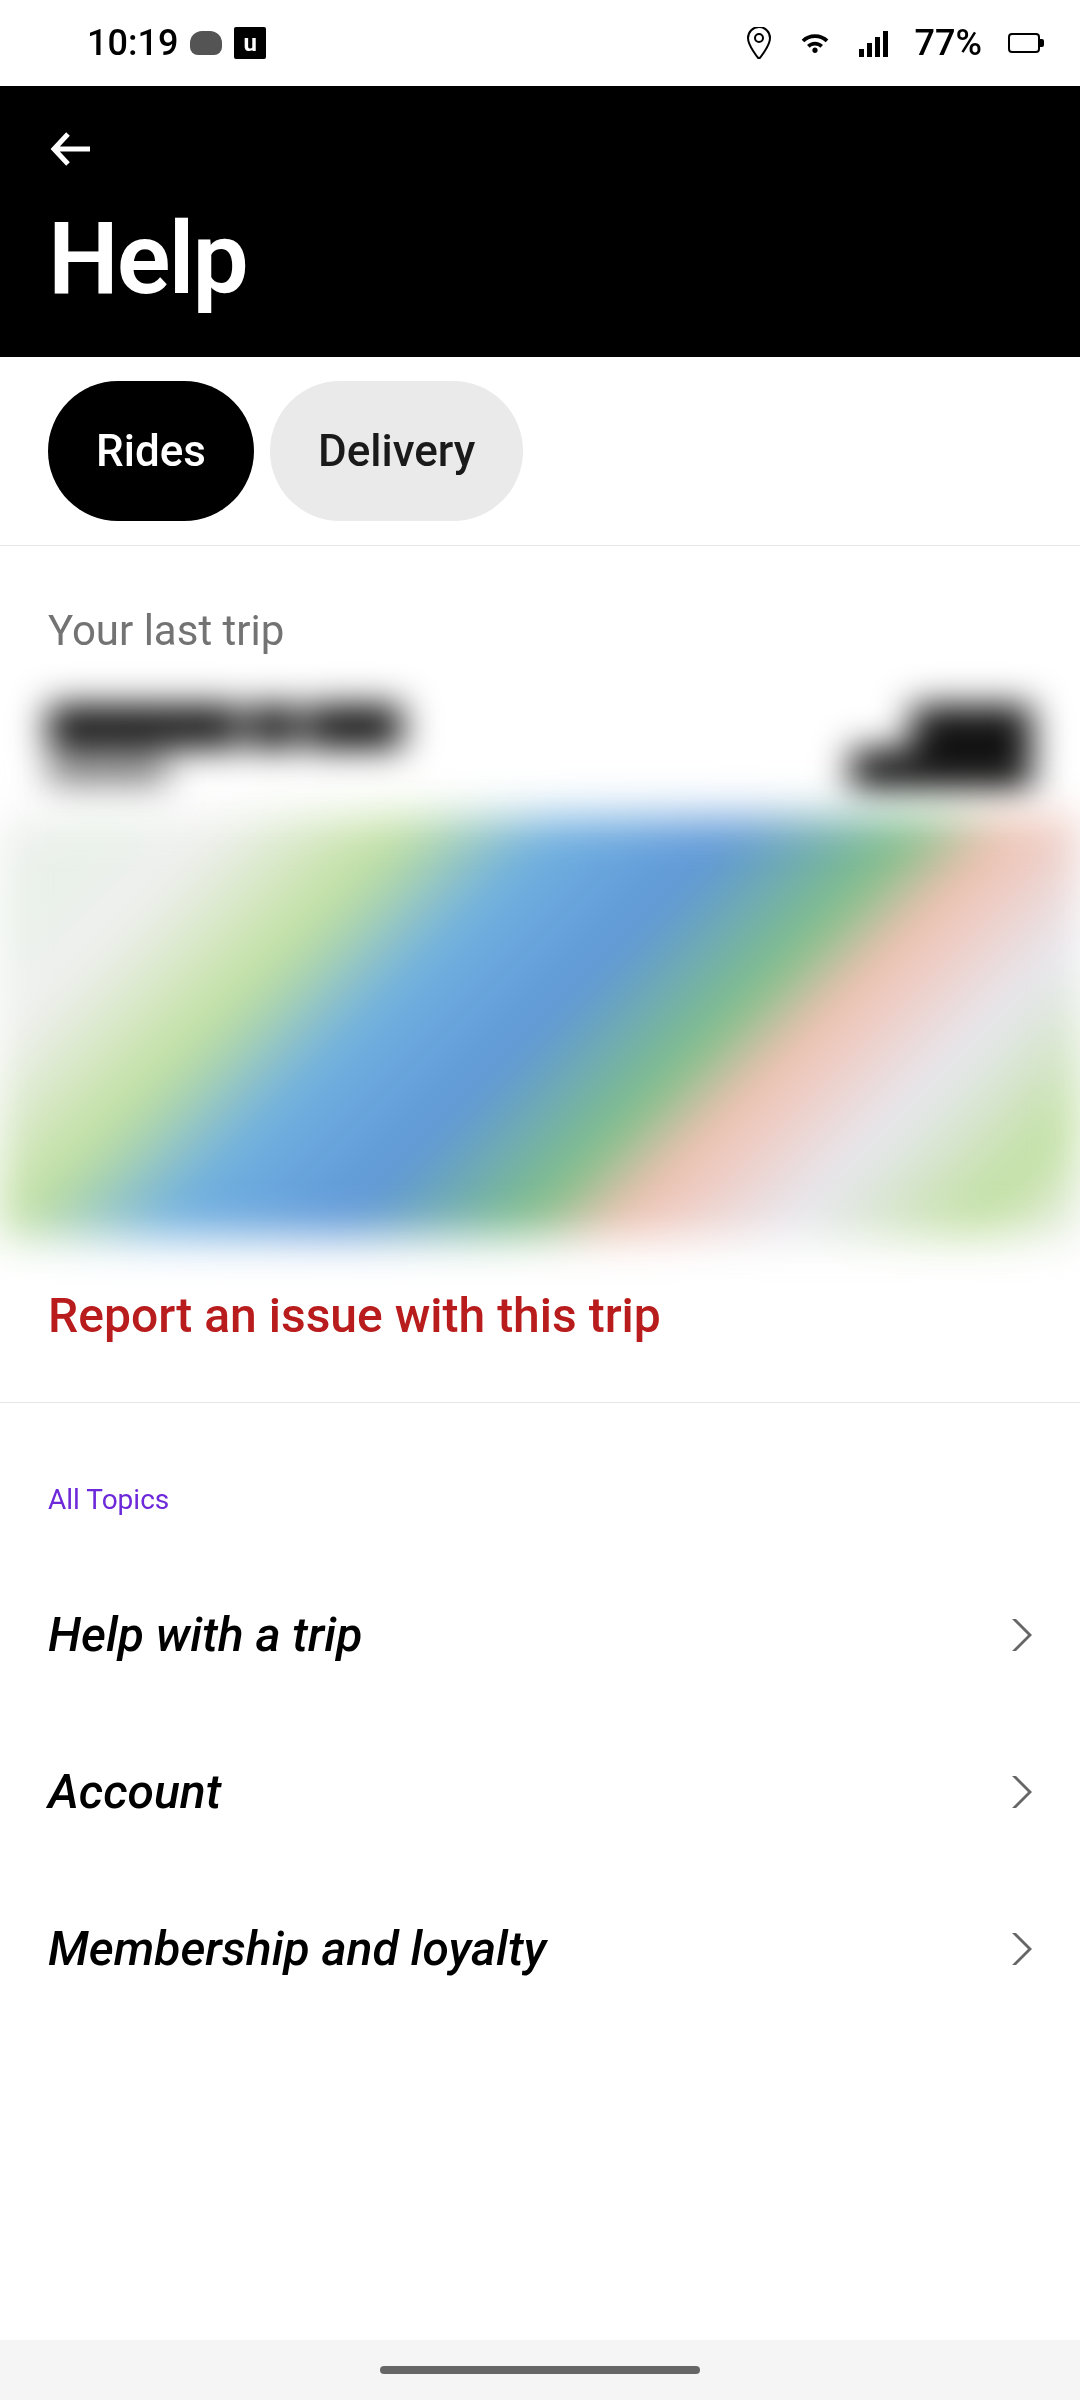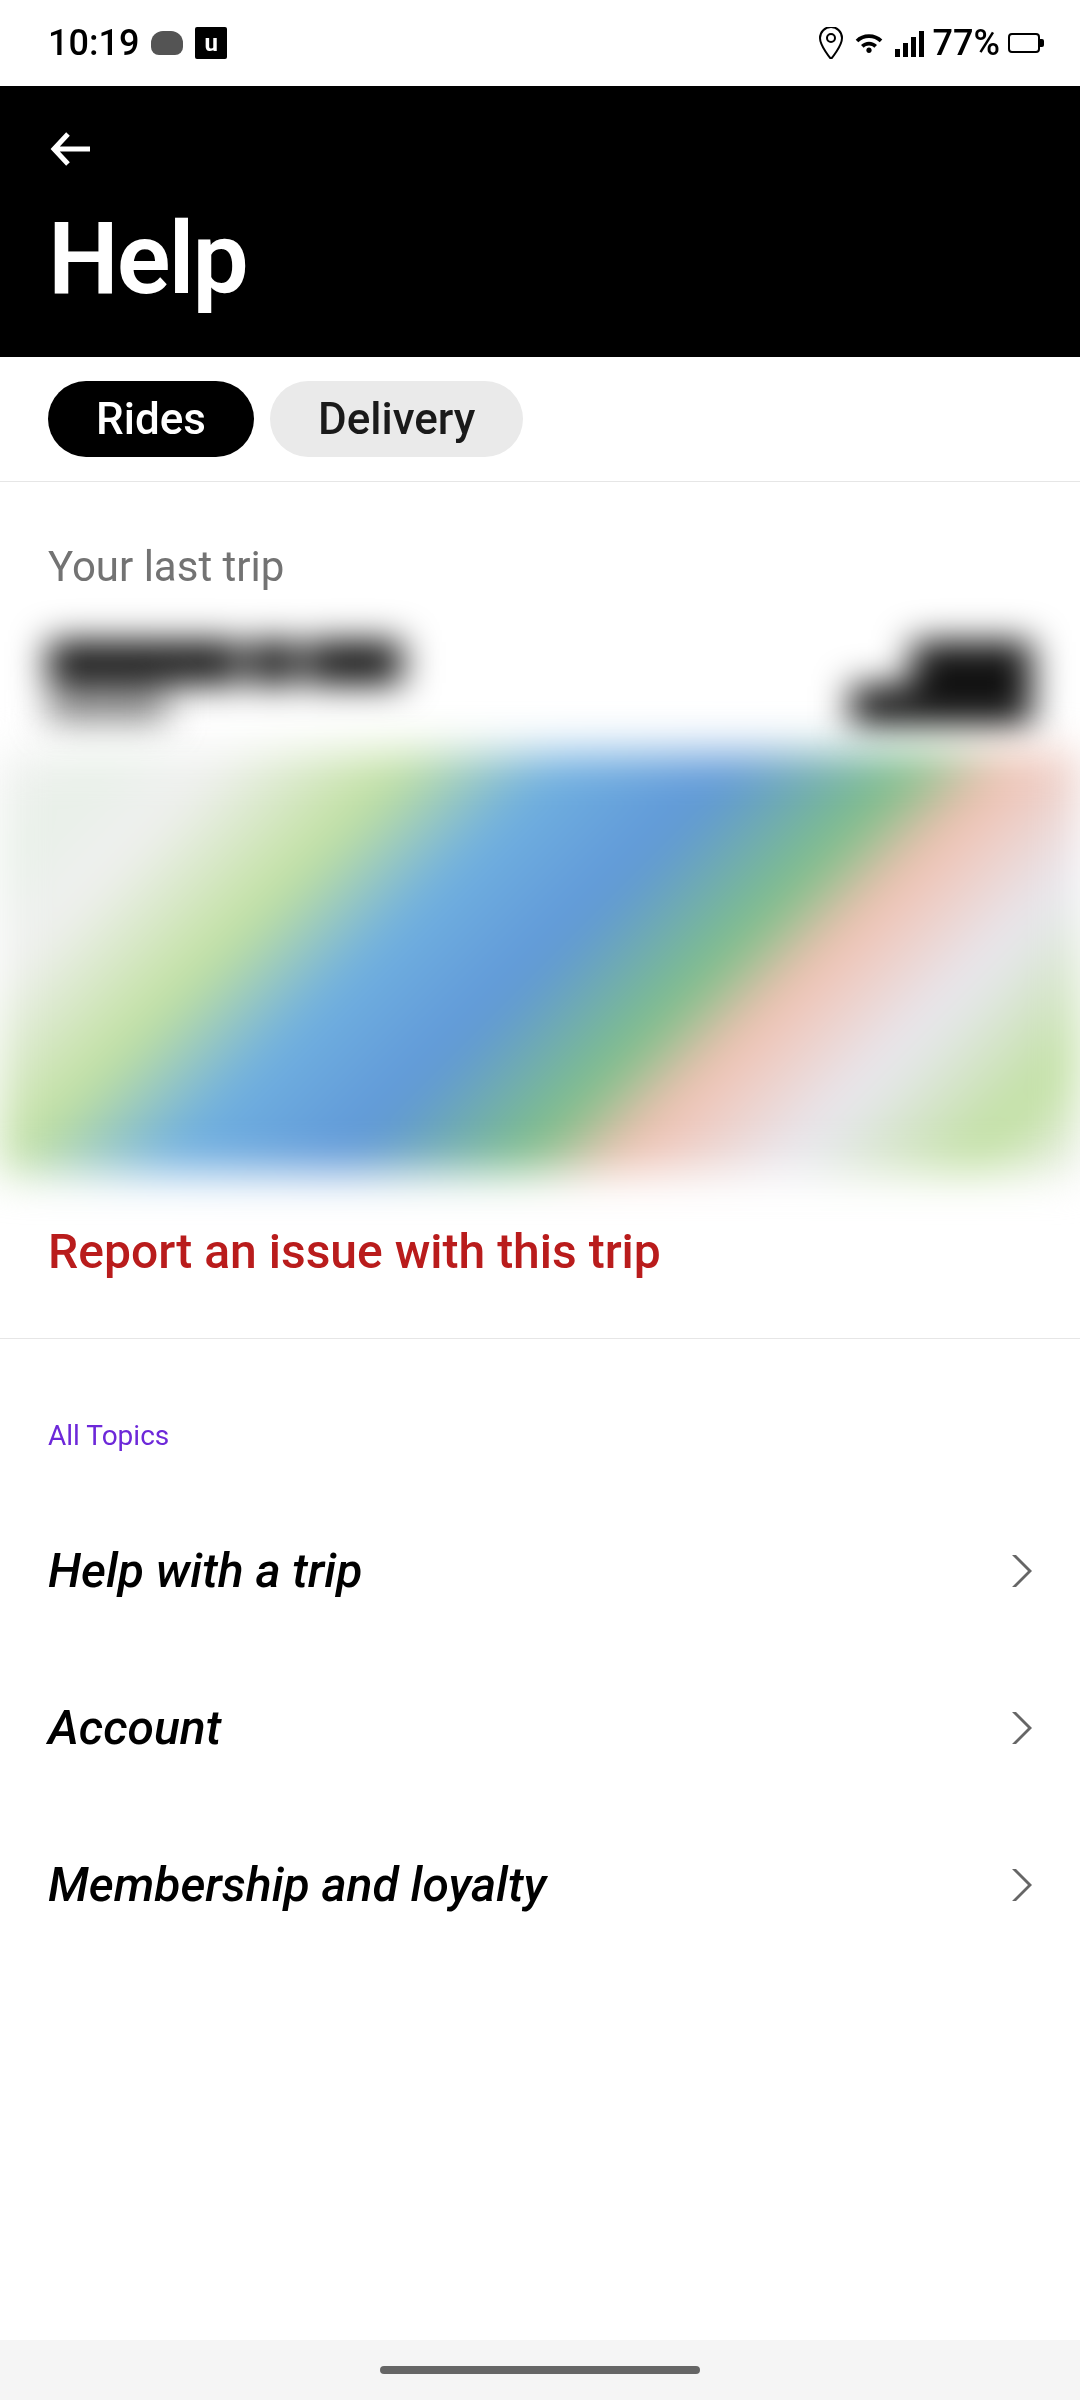--- a/index.html
+++ b/index.html
@@ -26,26 +26,27 @@
       background: #ffffff;
       font-size: 36px;
       font-weight: 500;
       color: #000;
     }
     
     .status-left {
       display: flex;
       align-items: center;
       gap: 12px;
+      margin-left: 39px;
     }
     
     .status-right {
       display: flex;
       align-items: center;
-      gap: 8px;
+      gap: 26px;
       text-align: center;
     }
     
     .cloud-icon {
       width: 32px;
       height: 24px;
       background: #545454;
       border-radius: 12px 12px 8px 8px;
       position: relative;
     }
@@ -127,21 +128,21 @@
     
     
     .tabs {
       display: flex;
       gap: 16px;
       padding: 24px 48px;
       border-bottom: 1px solid #e6e6e6;
     }
     
     .tab {
-      padding: 12px 48px;
+      padding: 44px 48px;
       border-radius: 70px;
       font-size: 44px;
       font-weight: 500;
       cursor: pointer;
     }
     
     .tab-active {
       background: #000;
       color: #fff;
     }

